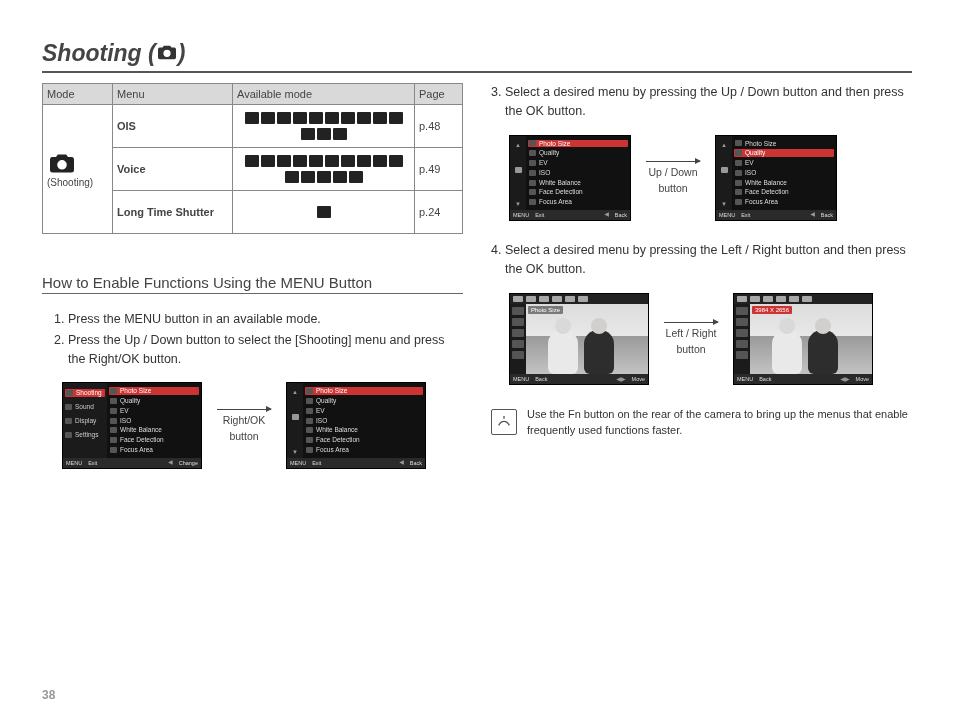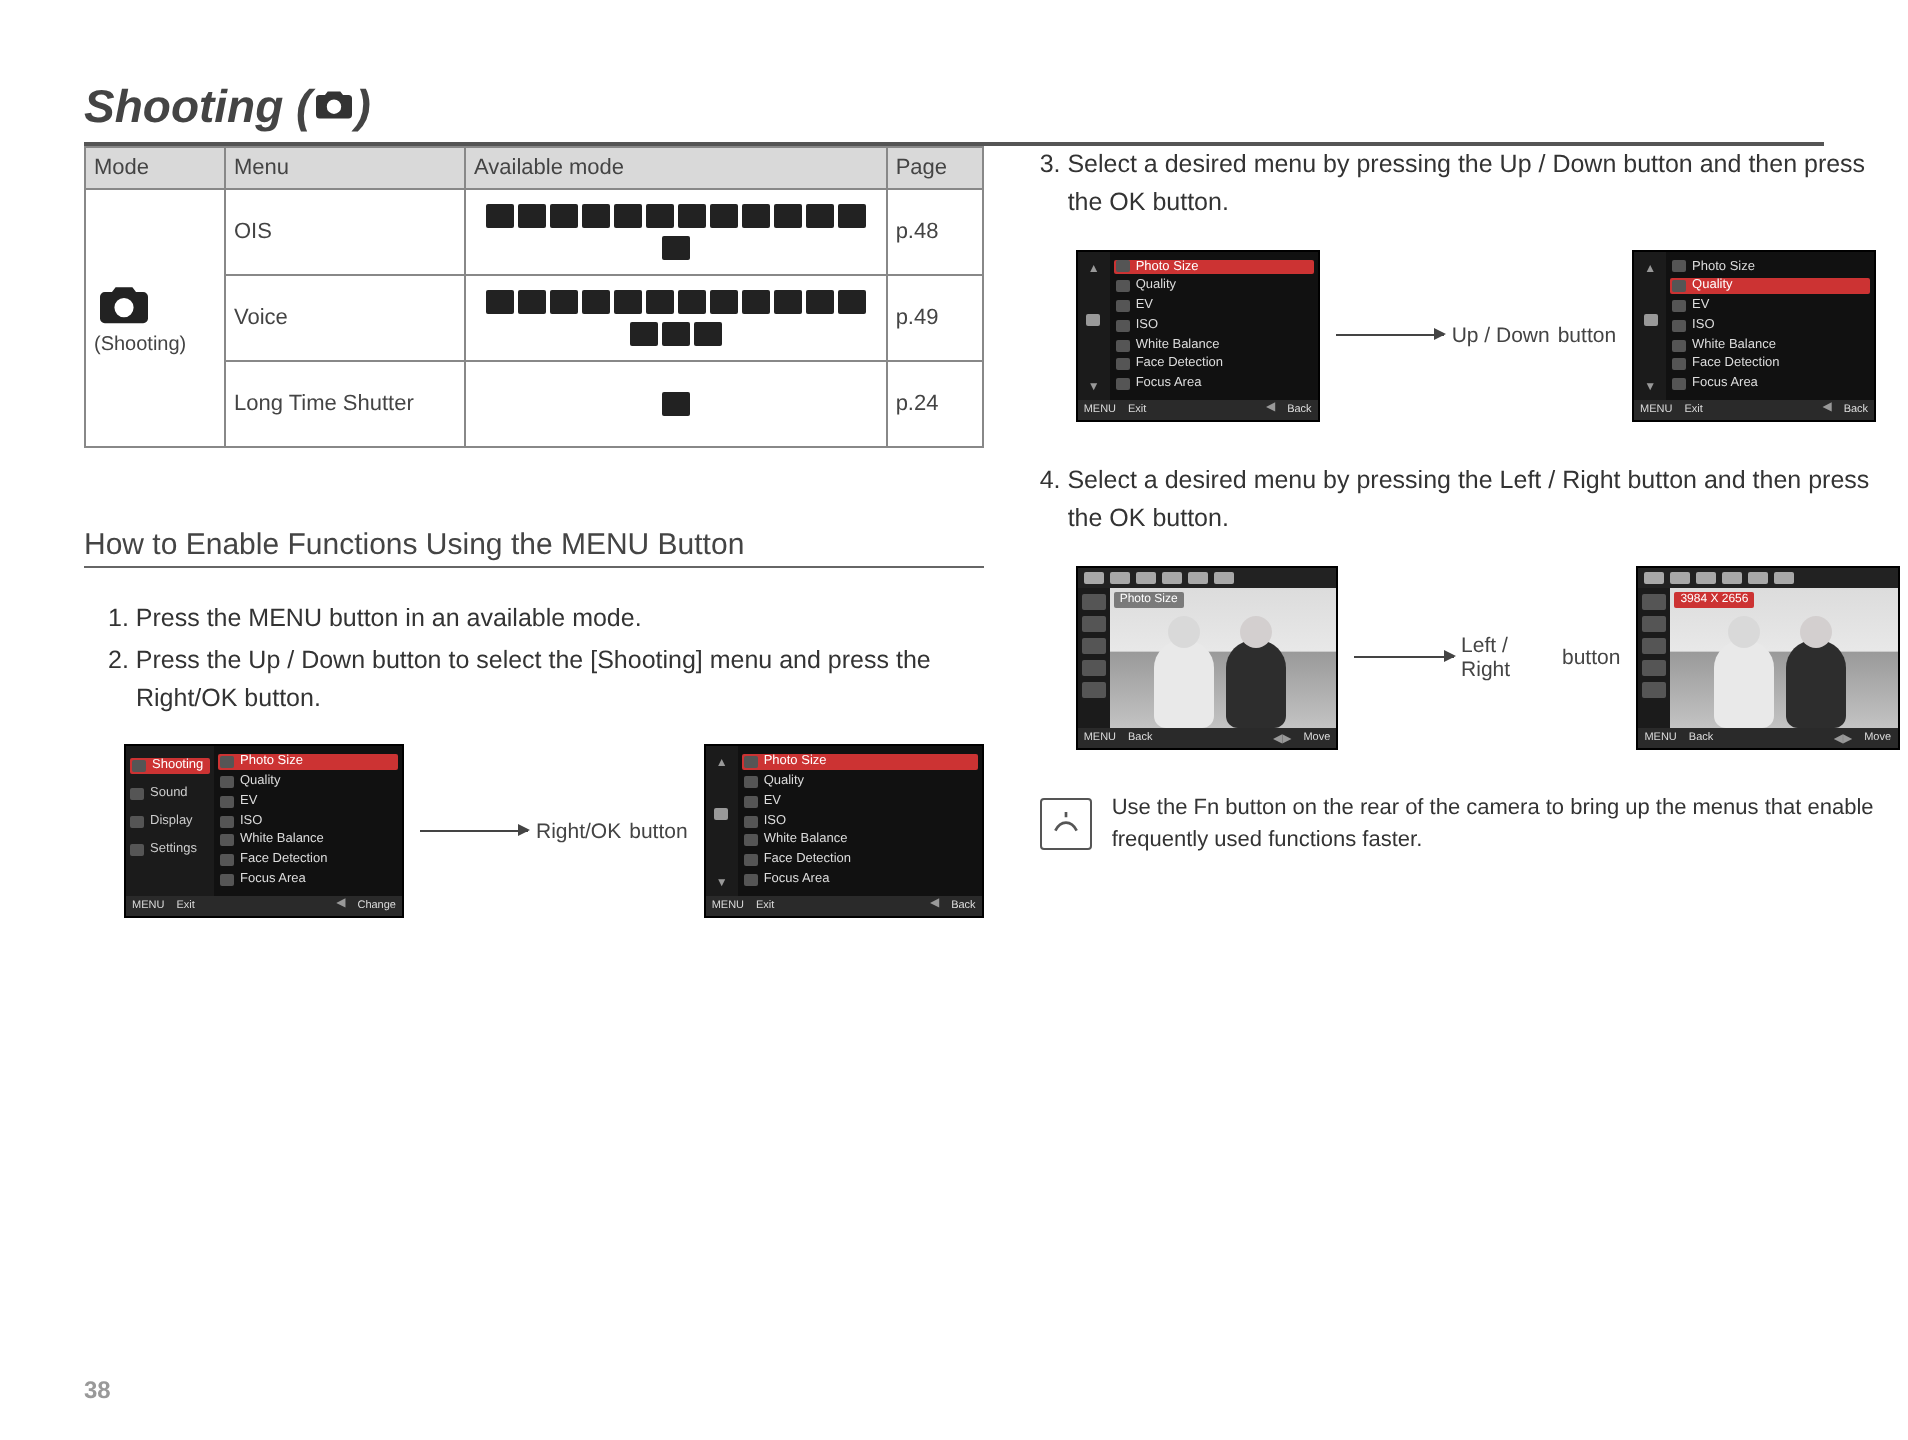--- a/index.html
+++ b/index.html
@@ -14,20 +14,21 @@
     position: relative;
   }
   .page {
     padding: 40px 42px 0 42px;
   }
   .title-row {
     display: flex;
     align-items: center;
     border-bottom: 2px solid #555;
     padding-bottom: 4px;
+    margin-bottom: 10px;
   }
   .title-row h1 {
     font-size: 23px;
     font-weight: bold;
     font-style: italic;
     color: #444;
     margin: 0;
     display: inline-flex;
     align-items: center;
   }
@@ -47,21 +48,21 @@
   table.modes th, table.modes td {
     border: 1px solid #888;
     padding: 4px 4px;
     text-align: left;
     vertical-align: middle;
   }
   table.modes th {
     background: #d9d9d9;
     font-weight: normal;
   }
-  table.modes td.menu-col { width: 120px; }
+  table.modes td.menu-col { width: 120px; font-weight: bold; }
   table.modes td.page-col { width: 48px; }
   table.modes td.mode-col { width: 70px; }
   .shooting-cell {
     font-size: 10px;
     line-height: 1.1;
   }
   .shooting-cell svg { width: 30px; height: 24px; }
   .mode-icons {
     display: flex;
     flex-wrap: wrap;
@@ -96,21 +97,21 @@
   }
   .steps p { margin: 0 0 2px 0; text-indent: -14px; padding-left: 14px;}
   
   .screens-row {
     display: flex;
     align-items: center;
     gap: 8px;
     margin: 14px 0 4px 20px;
   }
   .arrow-col {
-    display:flex; flex-direction:row; align-items:center; gap:4px;
+    display:flex; flex-direction:column; align-items:center; gap:4px;
     font-size:10.5px; color:#444;
     min-width:68px;
   }
   .arrow-col .arrow-line {
     width: 54px; height: 1px; background:#444; position:relative;
   }
   .arrow-col .arrow-line::after {
     content:''; position:absolute; right:-1px; top:-3px;
     border-left:6px solid #444; border-top:3.5px solid transparent; border-bottom:3.5px solid transparent;
   }

